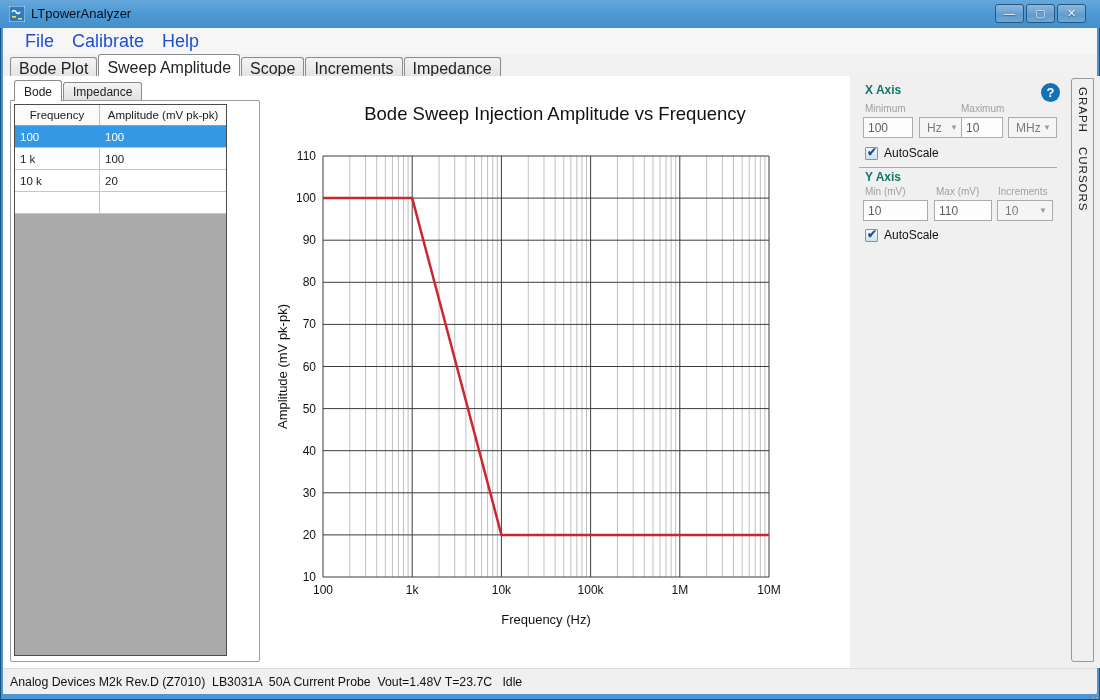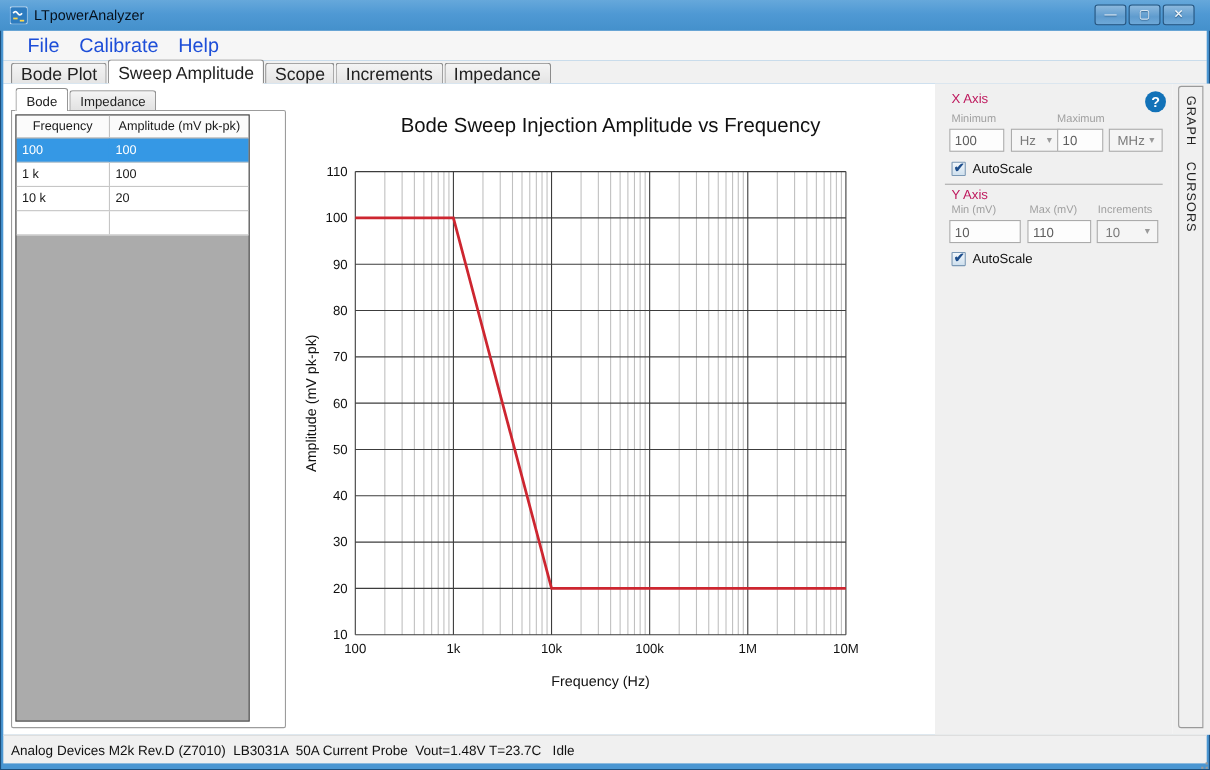--- a/index.html
+++ b/index.html
@@ -50,21 +50,21 @@
   .grid-row.selected .cell{color:#fff;border-right-color:#3598e5;}
   .cell{font-size:11.5px;color:#1a1a1a;display:flex;align-items:center;padding-left:5px;
         border-right:1px solid #c6c6c6;}
   .cell:first-child{width:85px;}
   .cell:last-child{flex:1;border-right:none;}
   
   #chart-svg{position:absolute;left:229px;top:4px;}
   #chart-svg text{font-family:"Liberation Sans",sans-serif;}
   
   .right-panel{position:absolute;left:847px;top:0;width:216px;height:592px;background:#f0f0f0;}
-  .section-title{position:absolute;font-size:12px;font-weight:normal;color:#be185d;}
+  .section-title{position:absolute;font-size:12px;font-weight:bold;color:#0f766e;}
   .field-label{position:absolute;font-size:10px;color:#a0a0a0;}
   .tb{position:absolute;height:21px;border:1px solid #ababab;background:#fdfdfd;
       font-family:"Liberation Sans",sans-serif;font-size:12px;color:#5e5e5e;padding:0 4px;}
   .dd{position:absolute;height:21px;border:1px solid #ababab;background:#f5f5f5;
       display:flex;align-items:center;justify-content:space-between;padding:0 5px 0 7px;
       font-size:12px;color:#7a7a7a;}
   .dd-arrow{font-size:8px;color:#9a9a9a;line-height:1;}
   .checkbox-row{position:absolute;display:flex;align-items:center;gap:6px;}
   .checkbox{width:13px;height:13px;border:1px solid #7a98b5;border-radius:1px;
             background:linear-gradient(180deg,#f2f7fb,#cfe0ee);position:relative;}

